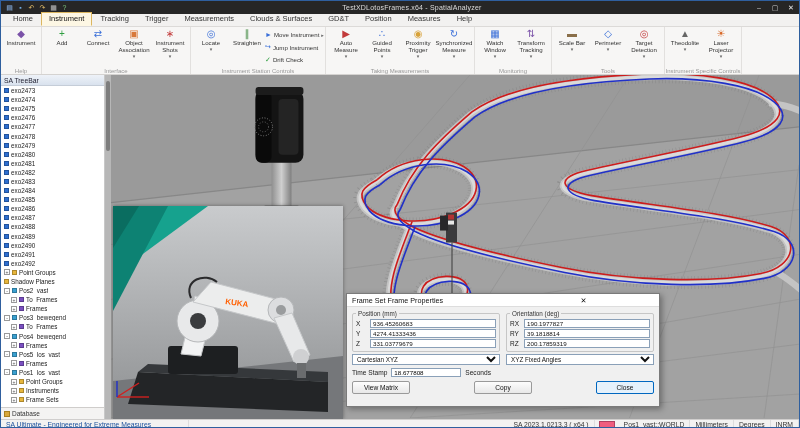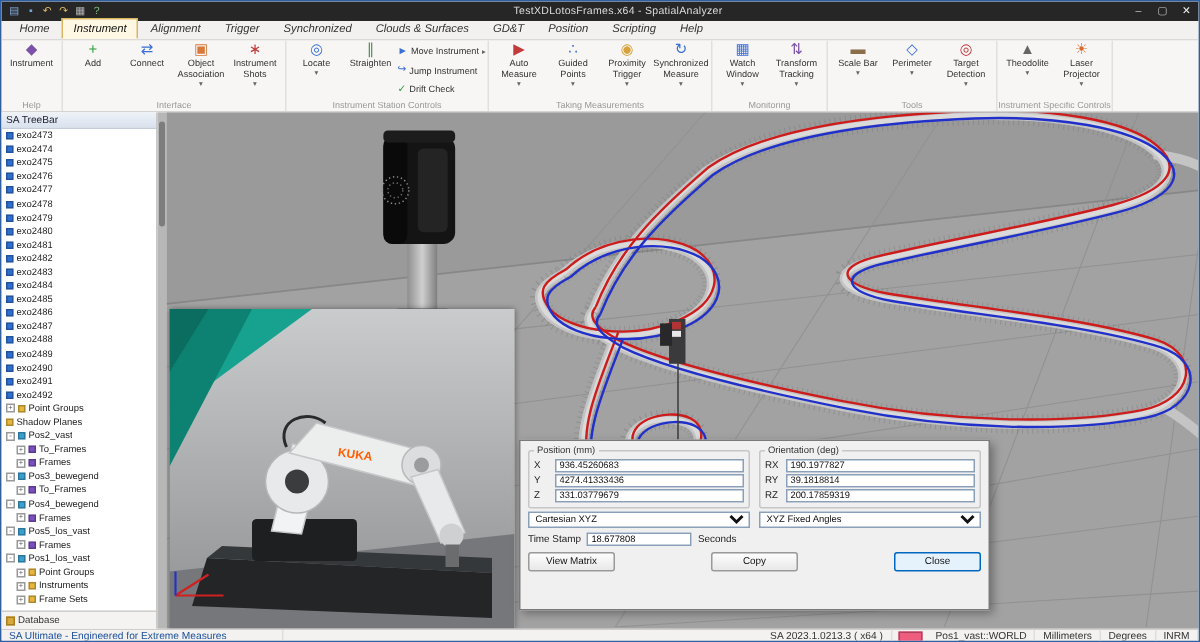--- a/index.html
+++ b/index.html
@@ -9,21 +9,21 @@
   
   .titlebar{height:13px;background:#262626;color:#ddd;display:flex;align-items:center;font-size:7px;}
   .qat{display:flex;gap:2px;padding:0 4px;}
   .qicon{width:9px;height:9px;font-size:7px;line-height:9px;text-align:center;cursor:default;}
   .title{flex:1;text-align:center;letter-spacing:.2px;}
   .wctls{display:flex;}
   .wctl{width:16px;height:13px;text-align:center;line-height:13px;font-size:7px;color:#ccc;}
   .wctl.close{color:#eee;}
 
   
-  .tabrow{height:13px;background:#f2f1f0;border-bottom:1px solid #dcdad8;display:flex;align-items:flex-end;padding-left:4px;font-style:italic;}
+  .tabrow{height:13px;background:#f2f1f0;border-bottom:1px solid #dcdad8;display:flex;align-items:flex-end;padding-left:4px;}
   .tab{font-size:7.5px;color:#333;padding:0 7px;line-height:12px;border:1px solid transparent;}
   .tab.active{background:#fdf7e4;border-color:#dcb65f;border-bottom-color:#fdf7e4;color:#111;}
 
   
   .ribbon{height:48px;background:#f7f6f5;border-bottom:1px solid #d5d3d1;display:flex;overflow:hidden;}
   .rgroup{position:relative;border-right:1px solid #e2e0de;padding:1px 2px 8px 2px;flex:0 0 auto;}
   .rrow{display:flex;height:38px;}
   .glabel{position:absolute;bottom:0;left:0;right:0;text-align:center;font-size:6px;color:#999;white-space:nowrap;overflow:hidden;}
   .rbtn{width:36px;display:flex;flex-direction:column;align-items:center;text-align:center;cursor:default;}
   .ricon{font-size:10px;line-height:12px;height:12px;}
@@ -111,27 +111,27 @@
     <div class="wctls">
         <span class="wctl">–</span>
         <span class="wctl">▢</span>
         <span class="wctl close">✕</span>
       </div>
   </div>
 
   <div class="tabrow">
       <div class="tab">Home</div>
       <div class="tab active">Instrument</div>
-      <div class="tab">Alignment</div>
+      <div class="tab">Tracking</div>
       <div class="tab">Trigger</div>
-      <div class="tab">Synchronized</div>
+      <div class="tab">Measurements</div>
       <div class="tab">Clouds &amp; Surfaces</div>
       <div class="tab">GD&amp;T</div>
       <div class="tab">Position</div>
-      <div class="tab">Scripting</div>
+      <div class="tab">Measures</div>
       <div class="tab">Help</div>
     </div>
 
   <div class="ribbon">
       <div class="rgroup">
         <div class="rrow">
           <div class="rbtn">
             <span class="ricon" style="color: rgb(123, 82, 168);">◆</span>
             <span class="rlab">Instrument</span>
           </div>
@@ -544,20 +544,24 @@
         </g>
       </svg>
 
       <svg class="triad" width="44" height="32" viewBox="0 0 44 32">
         <line x1="4" y1="18" x2="36" y2="18" stroke="#d02020" stroke-width="1.4"></line>
         <line x1="4" y1="18" x2="26" y2="4" stroke="#d02020" stroke-width="1.4"></line>
         <line x1="4" y1="18" x2="4" y2="2" stroke="#2030c8" stroke-width="1.4"></line>
       </svg>
 
       <div class="dialog">
+        <div class="dlg-title">
+          <span>Frame Set Frame Properties</span>
+          <span class="dlg-x">✕</span>
+        </div>
         <div class="dlg-body">
           <div class="dgroups">
             <fieldset>
               <legend>Position (mm)</legend>
               <div class="rows">
                   <div class="drow">
                     <span class="dlab">X</span>
                     <input class="dinput" value="936.45260683" style="">
                   </div>
                   <div class="drow">

